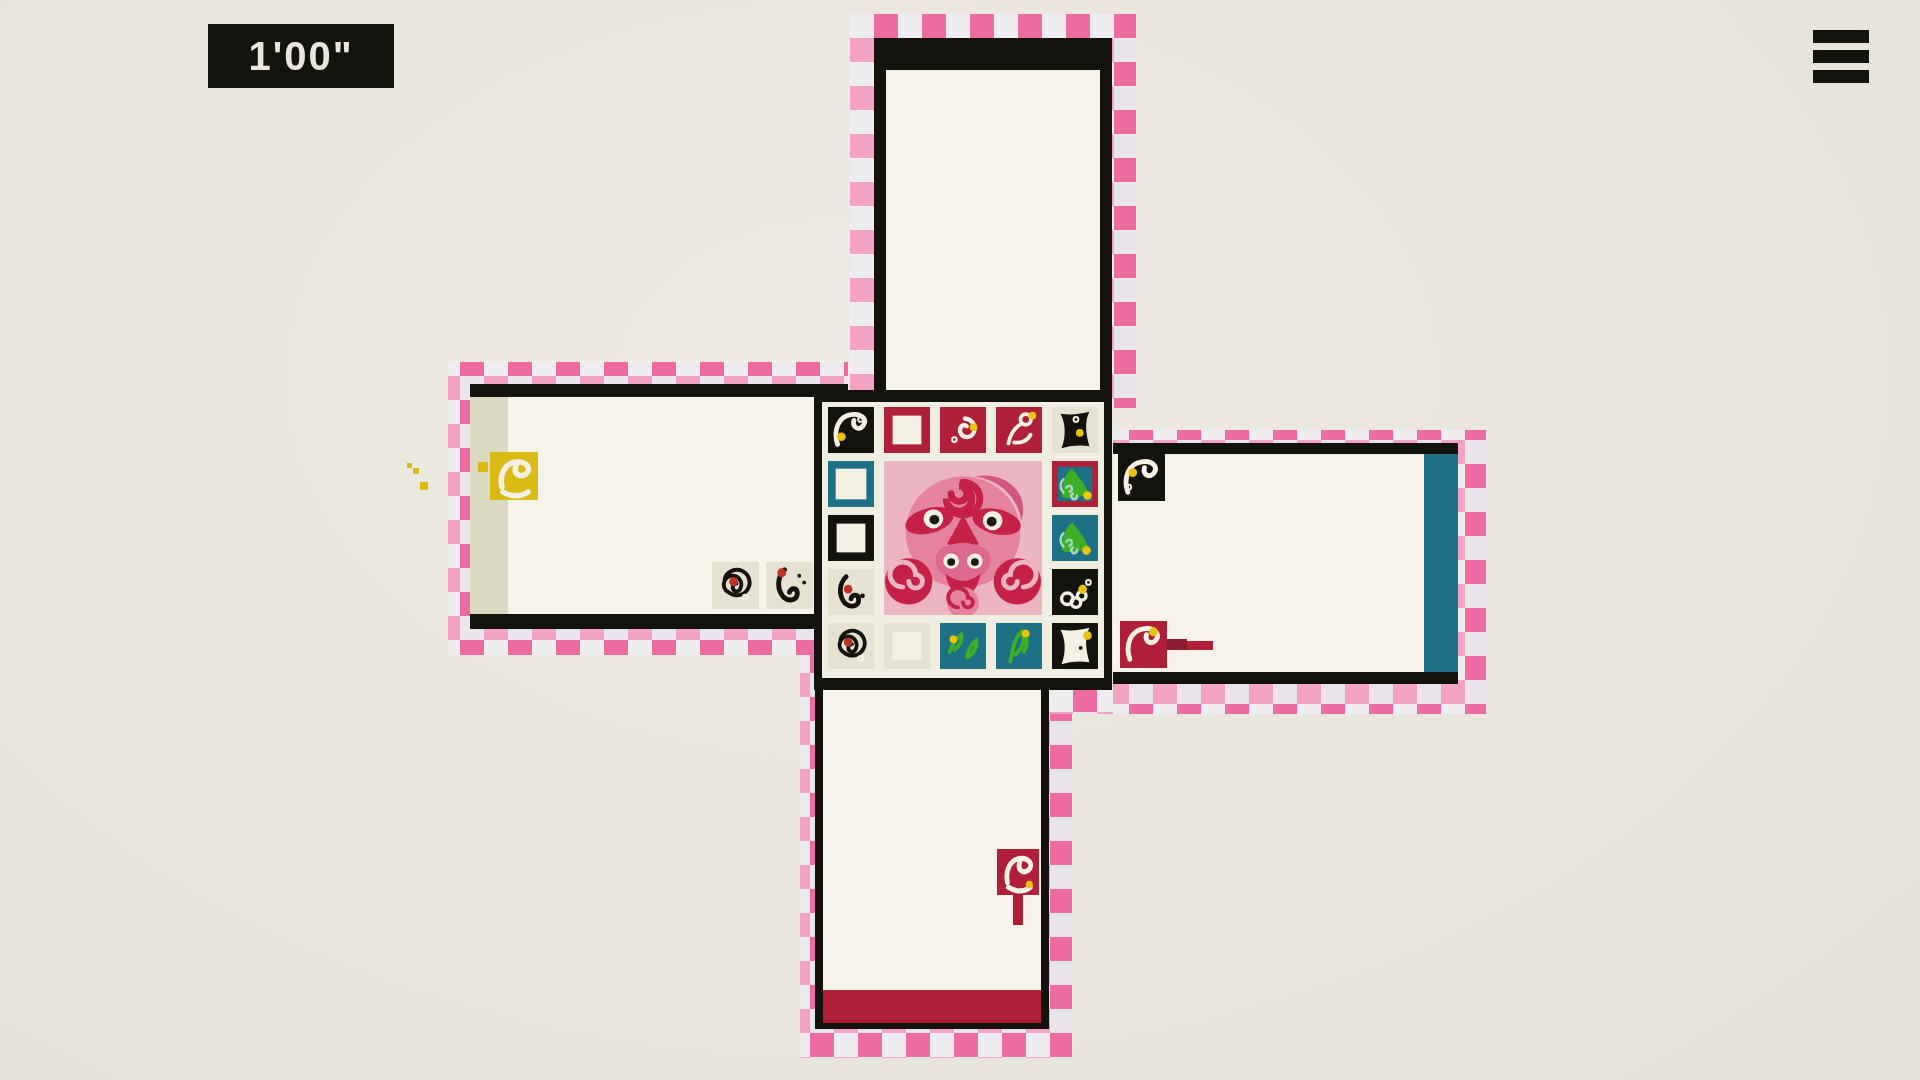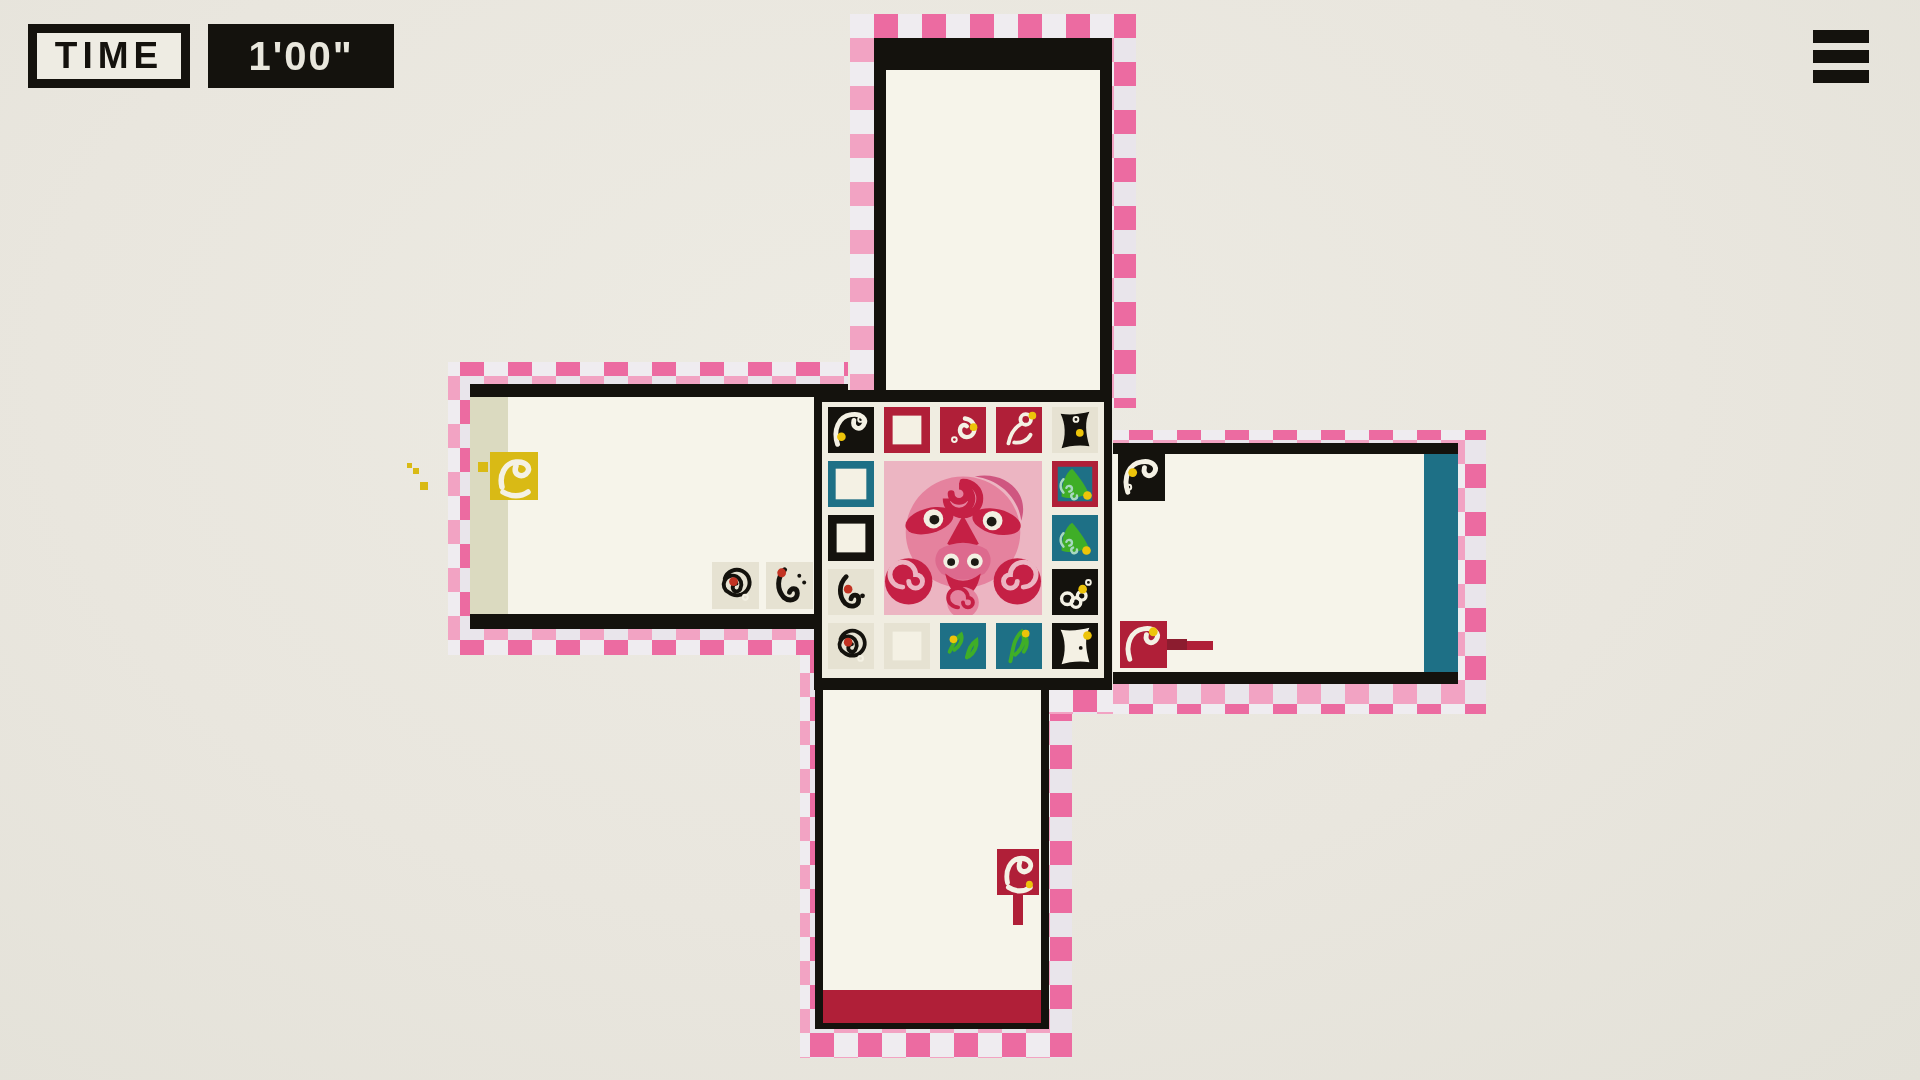--- a/index.html
+++ b/index.html
@@ -68,21 +68,20 @@
 
   
   .ent{position:absolute;z-index:4;}
   .rect{position:absolute;z-index:4;}
 </style>
 </head>
 <body>
 
 <div id="stage">
 
-  <div class="time-label">TIME</div>
   <div class="time-value">1'00"</div>
   <div class="menu-btn">
     <div class="bar b1"></div>
     <div class="bar b2"></div>
     <div class="bar b3"></div>
   </div>
 
   <div class="rb rb-top"></div>
   <div class="rb rb-left"></div>
   <div class="rb rb-right"></div>

